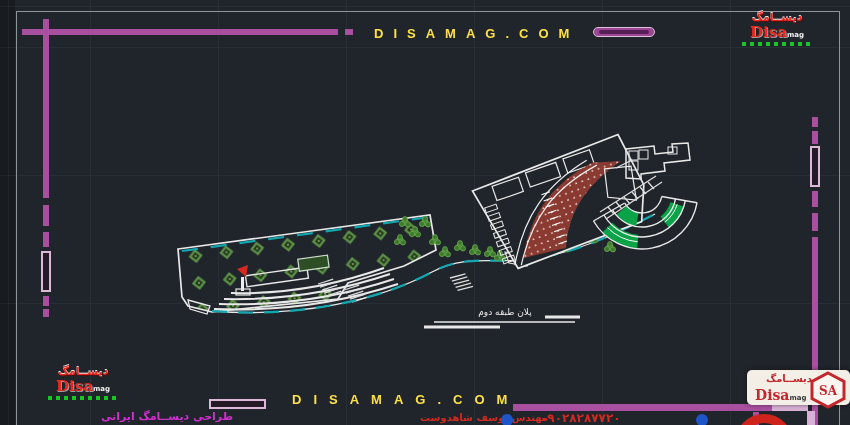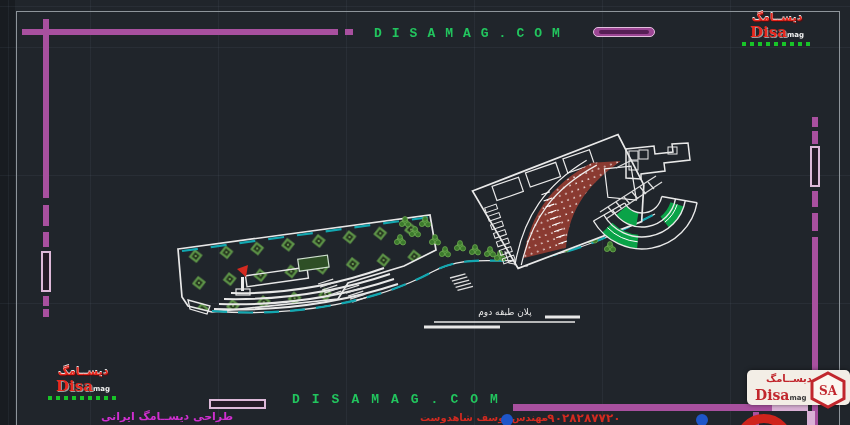--- a/index.html
+++ b/index.html
@@ -13,21 +13,21 @@
   .outer-left{position:absolute;left:0;top:0;width:15px;height:425px;background:#181c21;}
   .gray-border{position:absolute;left:16px;top:11px;width:822px;height:480px;
     border:1.5px solid #8e959b;border-bottom:none;}
   
   .mg{position:absolute;background:#a8509f;}
   .mg-light{position:absolute;background:#d9b0d5;}
   .mg-outline{position:absolute;background:#241a26;border:2px solid #ddb9d9;box-sizing:border-box;}
   .pill{position:absolute;background:#9c4694;border:1.5px solid #e3bfdf;border-radius:5px;box-sizing:border-box;}
   .pill-core{position:absolute;left:8%;top:28%;width:84%;height:44%;background:rgba(30,0,32,.55);border-radius:3px;}
   
-  .wm{position:absolute;color:#22c55e;font-family:Liberation Mono, monospace;font-weight:bold;white-space:nowrap;}
+  .wm{position:absolute;color:#fde047;font-family:Liberation Sans, sans-serif;font-weight:bold;white-space:nowrap;}
   .wm-top{left:374px;top:26px;font-size:13px;letter-spacing:10px;}
   .wm-bottom{left:292px;top:392px;font-size:13px;letter-spacing:12px;}
   
   .logo{position:absolute;width:90px;text-align:center;line-height:1;}
   .logo .fa{color:#e8281e;font-weight:bold;font-size:11px;direction:rtl;
      text-shadow:0 -1px 0 rgba(255,255,255,.9),1px 1px 0 rgba(120,0,0,.6);}
   .logo .en{margin-top:1px;}
   .logo .en .main{color:#e8281e;font-family:"DejaVu Serif",serif;font-weight:bold;font-size:15px;
      text-shadow:1px 1px 0 rgba(255,255,255,.55);}
   .logo .en .suf{color:#f2f2f2;font-size:7px;font-weight:bold;}

